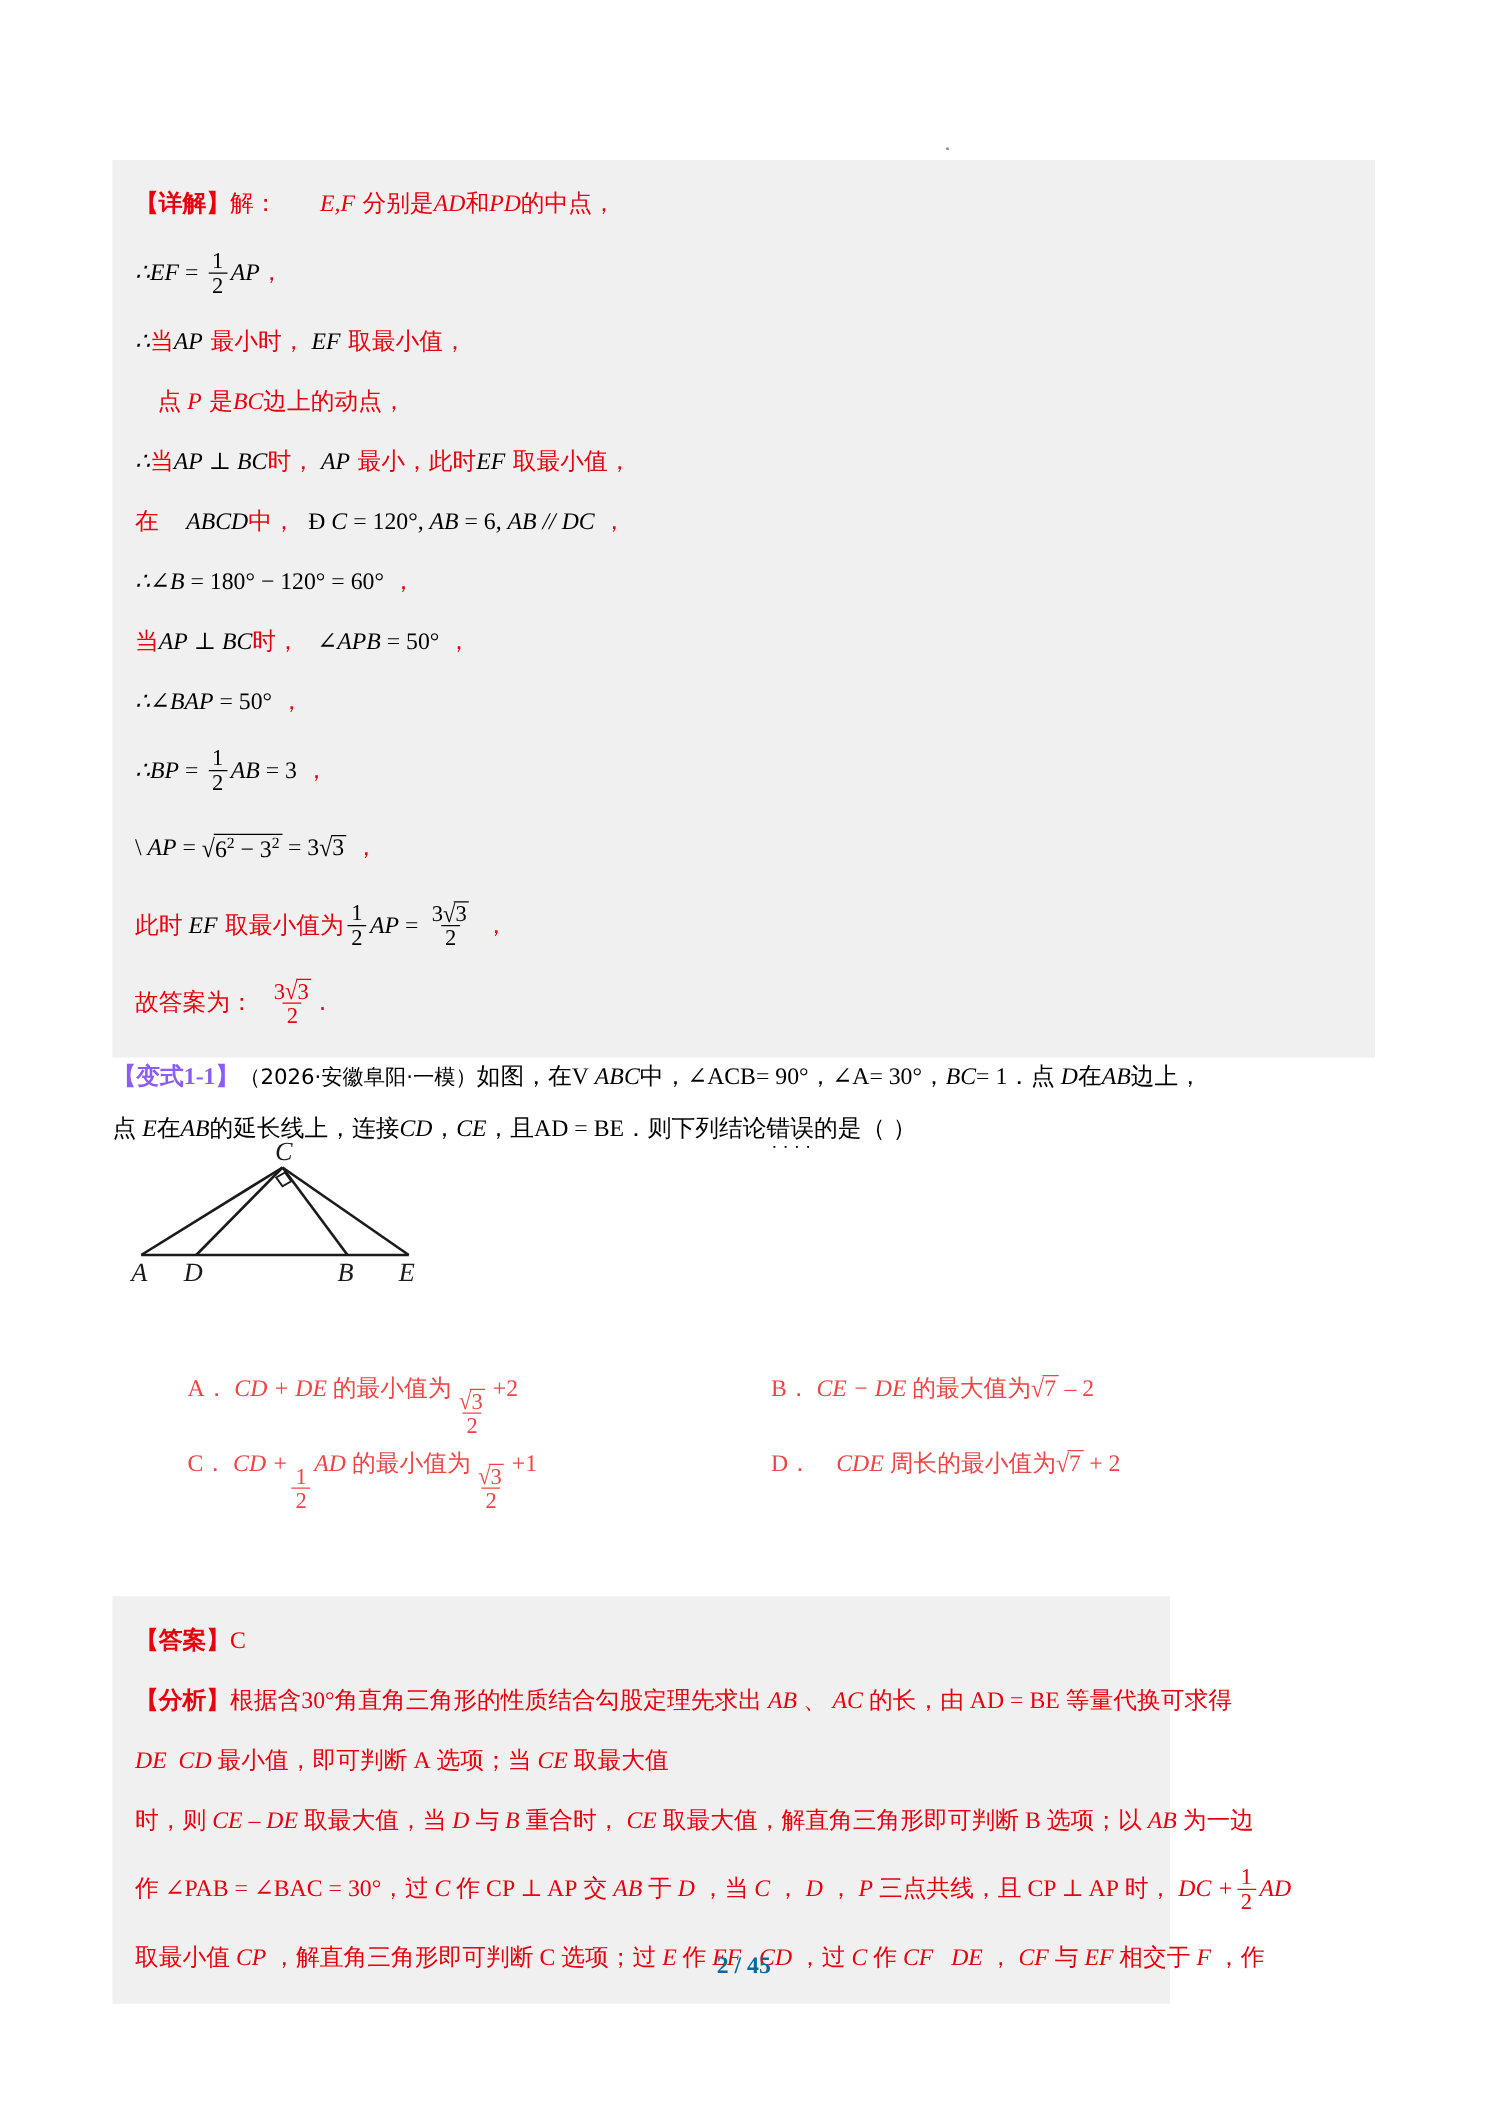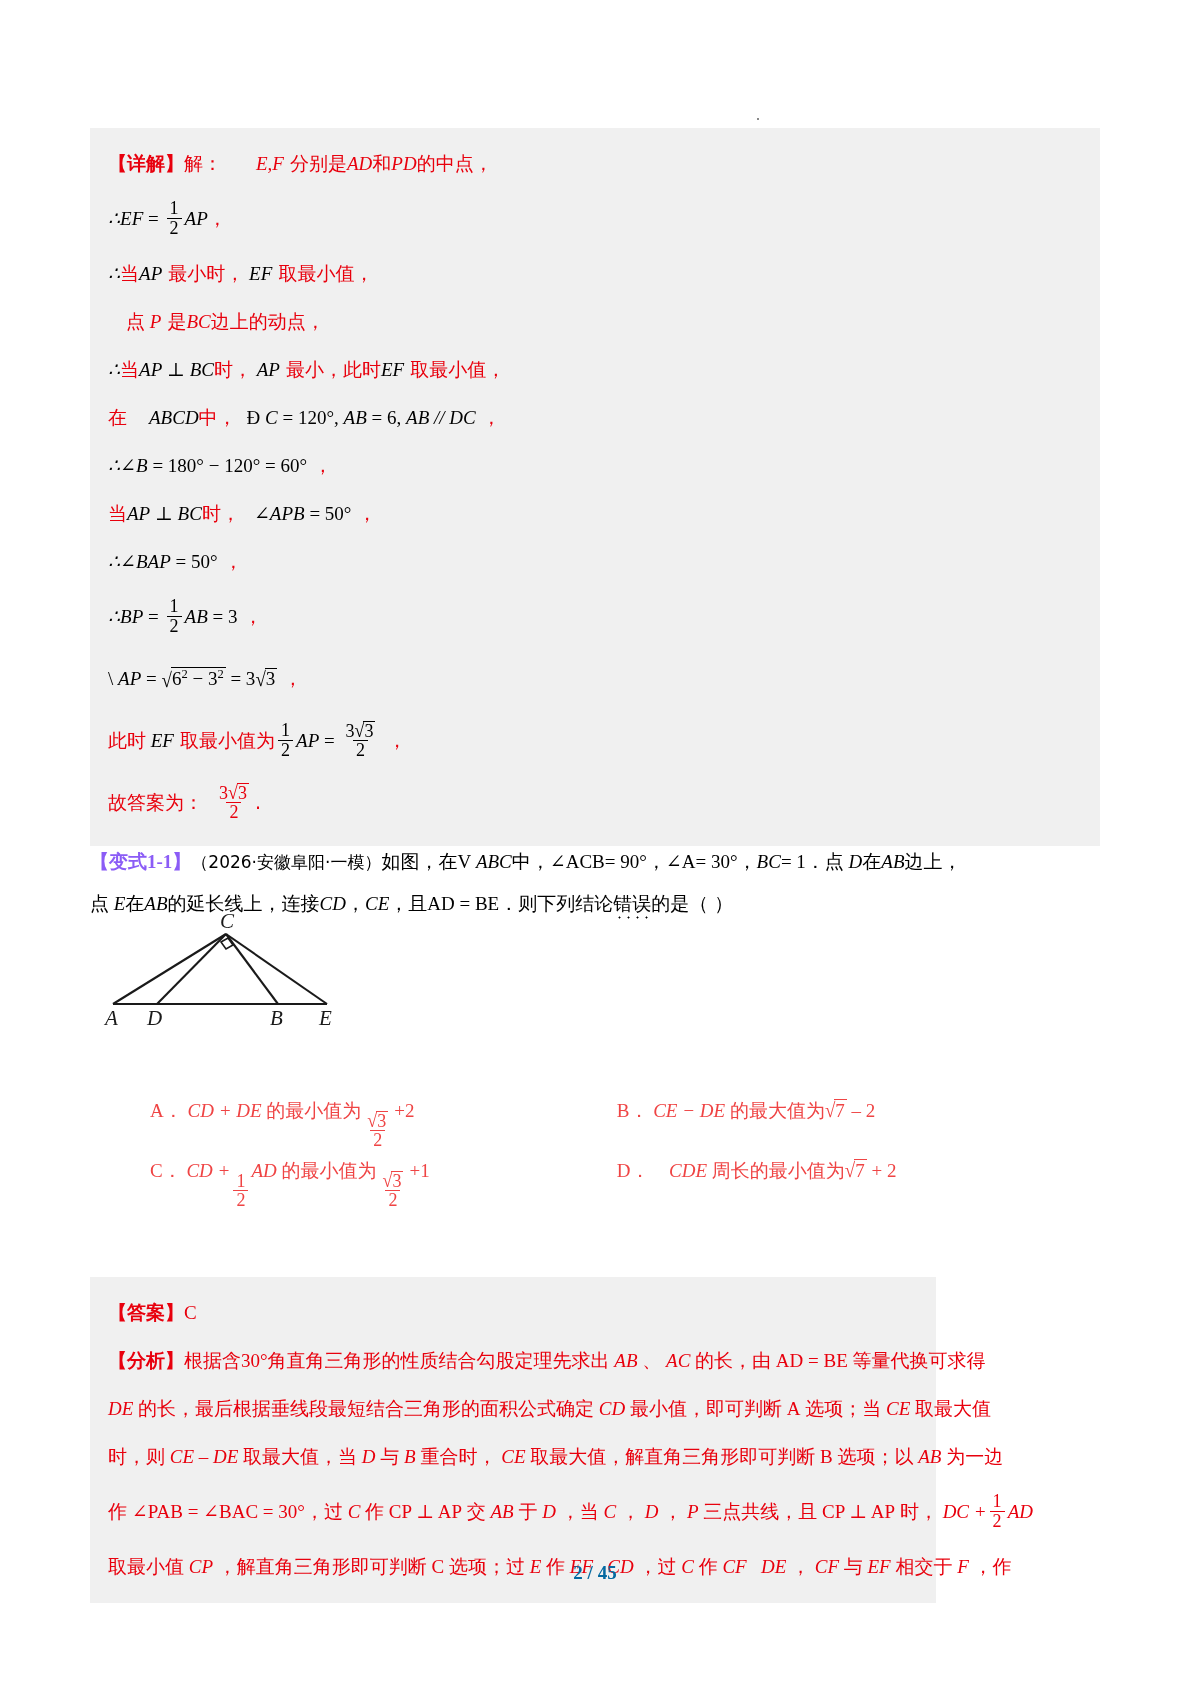--- a/index.html
+++ b/index.html
@@ -449,21 +449,20 @@
         <span class="math red">&nbsp;AB&nbsp;</span>
         <span class="cjk red">、</span>
         <span class="math red">&nbsp;AC&nbsp;</span>
         <span class="cjk red">的长，由</span>
         <span class="math up red">&nbsp;AD = BE&nbsp;</span>
         <span class="cjk red">等量代换可求得</span>
     </div>
 
     <div class="line ln-short">
       <span class="math red">DE&nbsp;</span>
-        <span class="cjk red">的长，最后根据垂线段最短结合三角形的面积公式确定</span>
         <span class="math red">&nbsp;CD&nbsp;</span>
         <span class="cjk red">最小值，即可判断</span>
         <span class="math up red">&nbsp;A&nbsp;</span>
         <span class="cjk red">选项；当</span>
         <span class="math red">&nbsp;CE&nbsp;</span>
         <span class="cjk red">取最大值</span>
     </div>
 
     <div class="line ln-short">
       <span class="cjk red">时，则</span>

